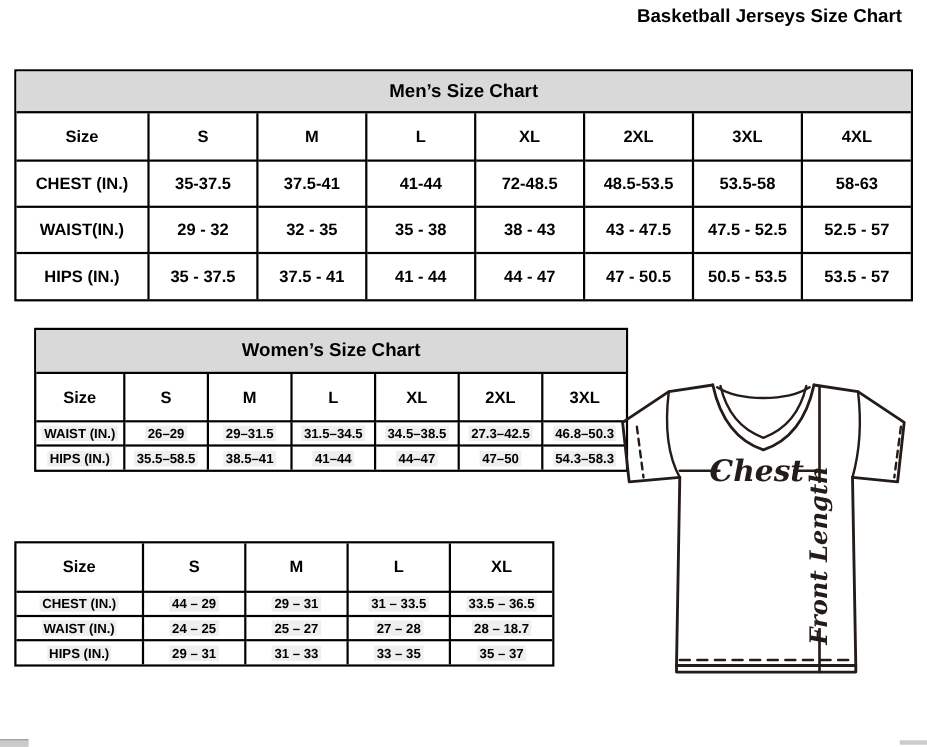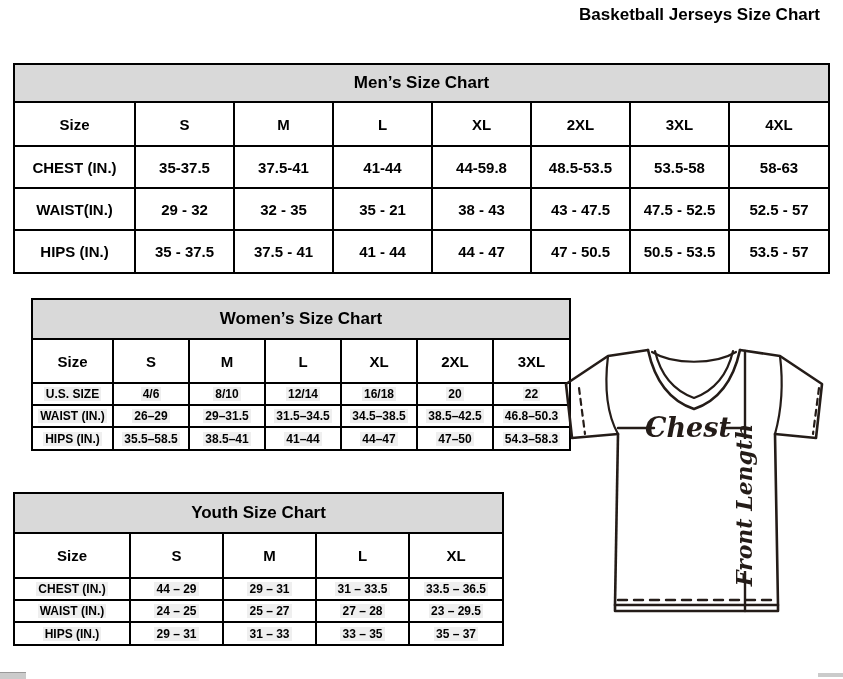--- a/index.html
+++ b/index.html
@@ -104,30 +104,30 @@
             <th>3XL</th>
             <th>4XL</th>
           </tr>
         </thead>
         <tbody>
           <tr>
             <th><span class="hl">CHEST (IN.)</span></th>
             <td><span class="hl">35-37.5</span></td>
             <td><span class="hl">37.5-41</span></td>
             <td><span class="hl">41-44</span></td>
-            <td><span class="hl">44-59.8</span></td>
+            <td><span class="hl">72-48.5</span></td>
             <td><span class="hl">48.5-53.5</span></td>
             <td><span class="hl">53.5-58</span></td>
             <td><span class="hl">58-63</span></td>
           </tr>
           <tr>
             <th><span class="hl">WAIST(IN.)</span></th>
             <td><span class="hl">29 - 32</span></td>
             <td><span class="hl">32 - 35</span></td>
-            <td><span class="hl">35 - 21</span></td>
+            <td><span class="hl">35 - 38</span></td>
             <td><span class="hl">38 - 43</span></td>
             <td><span class="hl">43 - 47.5</span></td>
             <td><span class="hl">47.5 - 52.5</span></td>
             <td><span class="hl">52.5 - 57</span></td>
           </tr>
           <tr>
             <th><span class="hl">HIPS (IN.)</span></th>
             <td><span class="hl">35 - 37.5</span></td>
             <td><span class="hl">37.5 - 41</span></td>
             <td><span class="hl">41 - 44</span></td>
@@ -158,52 +158,42 @@
             <th>S</th>
             <th>M</th>
             <th>L</th>
             <th>XL</th>
             <th>2XL</th>
             <th>3XL</th>
           </tr>
         </thead>
         <tbody>
           <tr>
-            <th><span class="hl">U.S. SIZE</span></th>
-            <td><span class="hl">4/6</span></td>
-            <td><span class="hl">8/10</span></td>
-            <td><span class="hl">12/14</span></td>
-            <td><span class="hl">16/18</span></td>
-            <td><span class="hl">20</span></td>
-            <td><span class="hl">22</span></td>
-          </tr>
-          <tr>
             <th><span class="hl">WAIST (IN.)</span></th>
             <td><span class="hl">26–29</span></td>
             <td><span class="hl">29–31.5</span></td>
             <td><span class="hl">31.5–34.5</span></td>
             <td><span class="hl">34.5–38.5</span></td>
-            <td><span class="hl">38.5–42.5</span></td>
+            <td><span class="hl">27.3–42.5</span></td>
             <td><span class="hl">46.8–50.3</span></td>
           </tr>
           <tr>
             <th><span class="hl">HIPS (IN.)</span></th>
             <td><span class="hl">35.5–58.5</span></td>
             <td><span class="hl">38.5–41</span></td>
             <td><span class="hl">41–44</span></td>
             <td><span class="hl">44–47</span></td>
             <td><span class="hl">47–50</span></td>
             <td><span class="hl">54.3–58.3</span></td>
           </tr>
         </tbody>
       </table>
   </div>
 
   <div class="size-table-box" id="youth-box">
-    <div class="band">Youth Size Chart</div>
     <table class="size-table" id="youth-table">
         <colgroup>
           <col class="label-col">
           <col>
           <col>
           <col>
           <col>
         </colgroup>
         <thead>
           <tr>
@@ -220,21 +210,21 @@
             <td><span class="hl">44 – 29</span></td>
             <td><span class="hl">29 – 31</span></td>
             <td><span class="hl">31 – 33.5</span></td>
             <td><span class="hl">33.5 – 36.5</span></td>
           </tr>
           <tr>
             <th><span class="hl">WAIST (IN.)</span></th>
             <td><span class="hl">24 – 25</span></td>
             <td><span class="hl">25 – 27</span></td>
             <td><span class="hl">27 – 28</span></td>
-            <td><span class="hl">23 – 29.5</span></td>
+            <td><span class="hl">28 – 18.7</span></td>
           </tr>
           <tr>
             <th><span class="hl">HIPS (IN.)</span></th>
             <td><span class="hl">29 – 31</span></td>
             <td><span class="hl">31 – 33</span></td>
             <td><span class="hl">33 – 35</span></td>
             <td><span class="hl">35 – 37</span></td>
           </tr>
         </tbody>
       </table>

